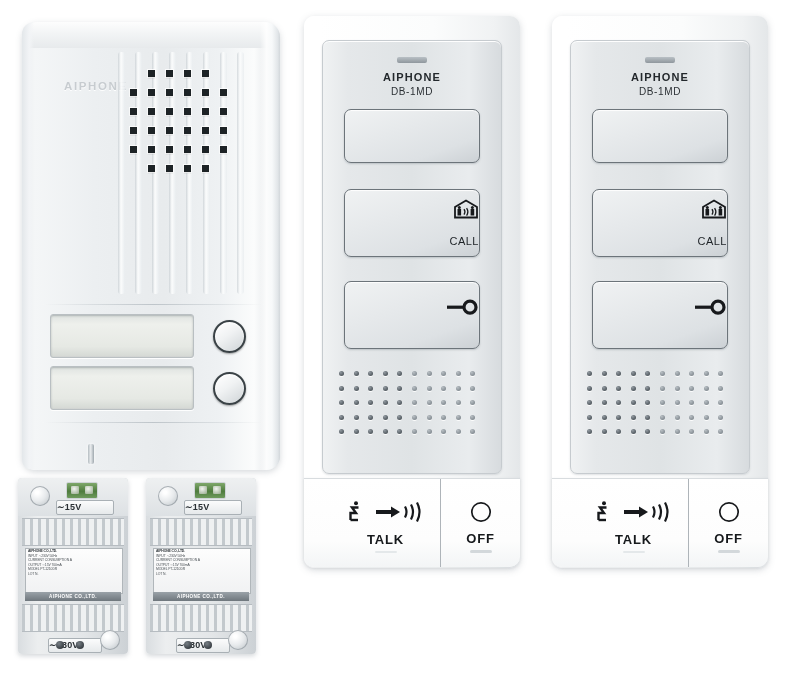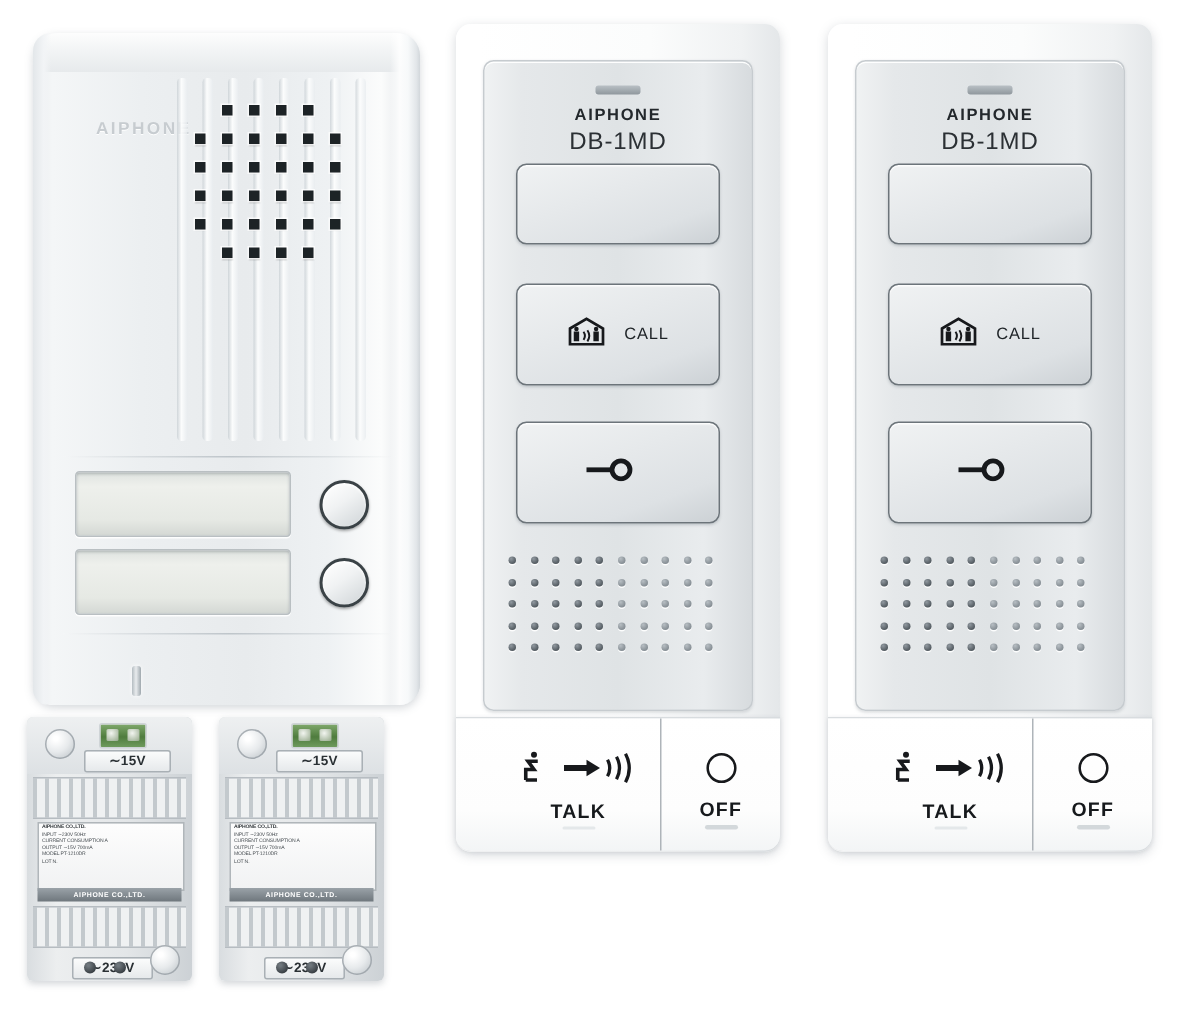--- a/index.html
+++ b/index.html
@@ -181,21 +181,21 @@
   .tf-terminal::before { left: 4px; }
   .tf-terminal::after { right: 4px; }
   .tf-voltlabel {
     position: absolute;
     border: 1px solid #a9b0b5;
     background: linear-gradient(180deg, #fbfcfc, #e6e9eb);
     border-radius: 2px;
     font-size: 9px;
     font-weight: bold;
     color: #2a3034;
-    text-align: center;
+    text-align: left;
     line-height: 13px;
     height: 13px;
     letter-spacing: 0.2px;
   }
   .tf-fins {
     position: absolute;
     left: 4px; right: 4px;
     height: 26px;
     background: repeating-linear-gradient(90deg,
       #c3c9cd 0px, #c3c9cd 3px,
@@ -282,42 +282,42 @@
     font-size: 11px;
     font-weight: bold;
     letter-spacing: 1.1px;
     color: #23282c;
   }
   .in-model {
     position: absolute;
     left: 0; right: 0;
     top: 45px;
     text-align: center;
-    font-size: 16px;
+    font-size: 10px;
     color: #2b3034;
     letter-spacing: 0.6px;
   }
   .in-key {
     position: absolute;
     left: 21px;
     width: 134px;
     border-radius: 7px;
     background: linear-gradient(160deg, #f0f2f3 0%, #e6e9eb 40%, #dde1e4 75%, #ccd1d5 100%);
     border: 1px solid #6c747a;
     box-shadow: inset 0 1px 1px rgba(255,255,255,0.95), 0 1px 2px rgba(110,120,128,0.35);
   }
   .in-key-blank { top: 68px; height: 52px; }
   .in-key-call  { top: 148px; height: 66px; }
   .in-key-door  { top: 240px; height: 66px; }
   .key-face {
     position: absolute;
     left: 0; right: 0; top: 0; bottom: 0;
     display: flex;
-    flex-direction: row;
-    align-items: center;
+    flex-direction: column;
+    align-items: flex-end;
     justify-content: center;
     gap: 12px;
   }
   .key-text {
     font-size: 11px;
     color: #1d2226;
     letter-spacing: 0.5px;
   }
   .in-dots {
     position: absolute;

